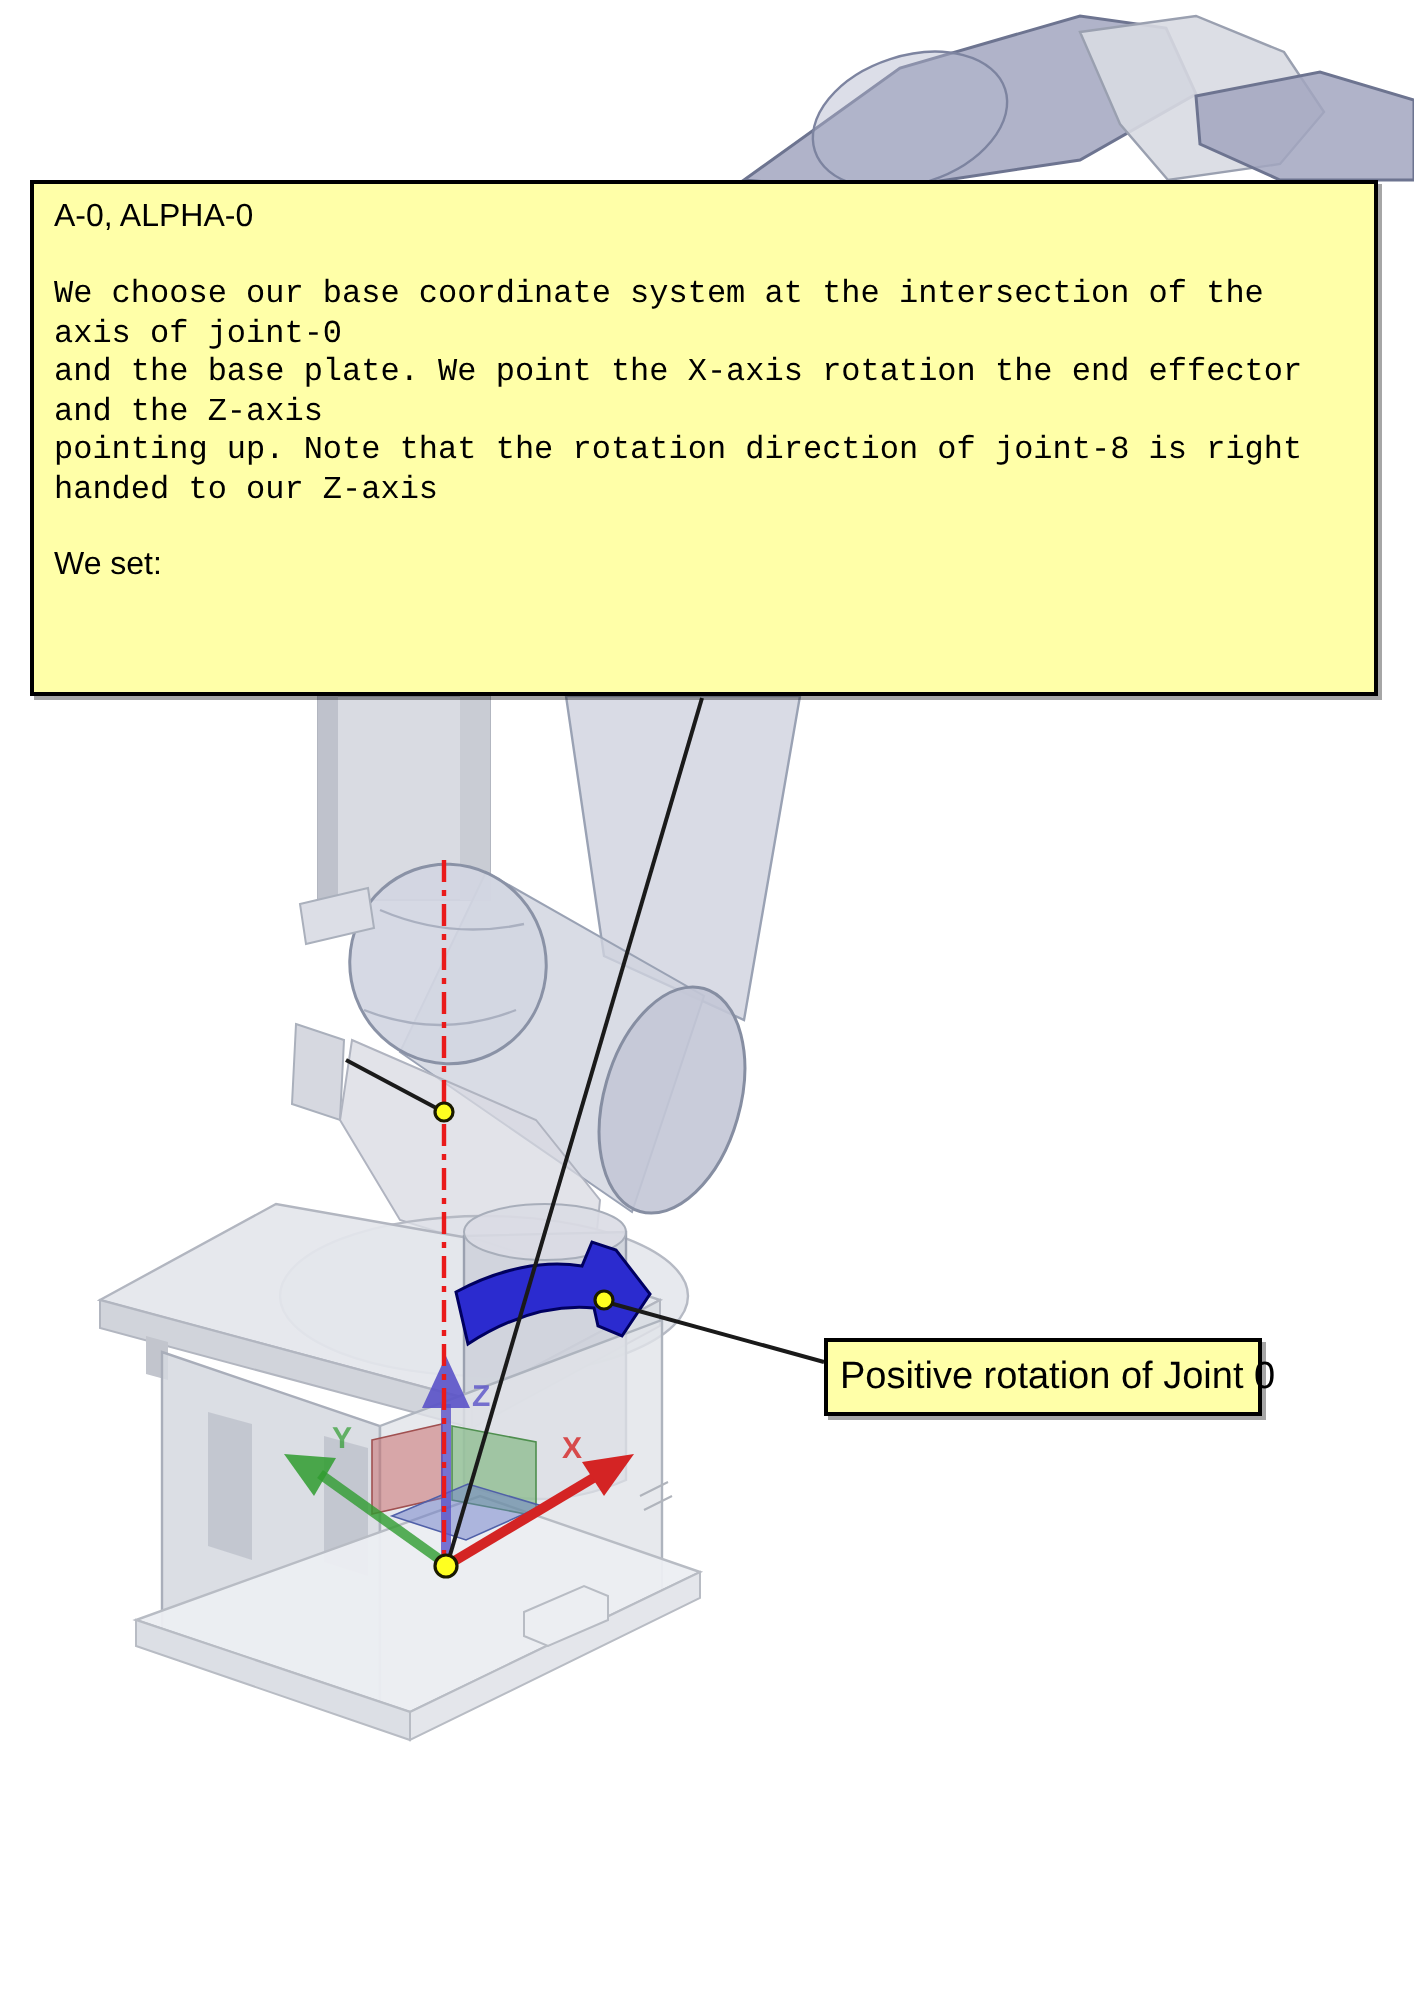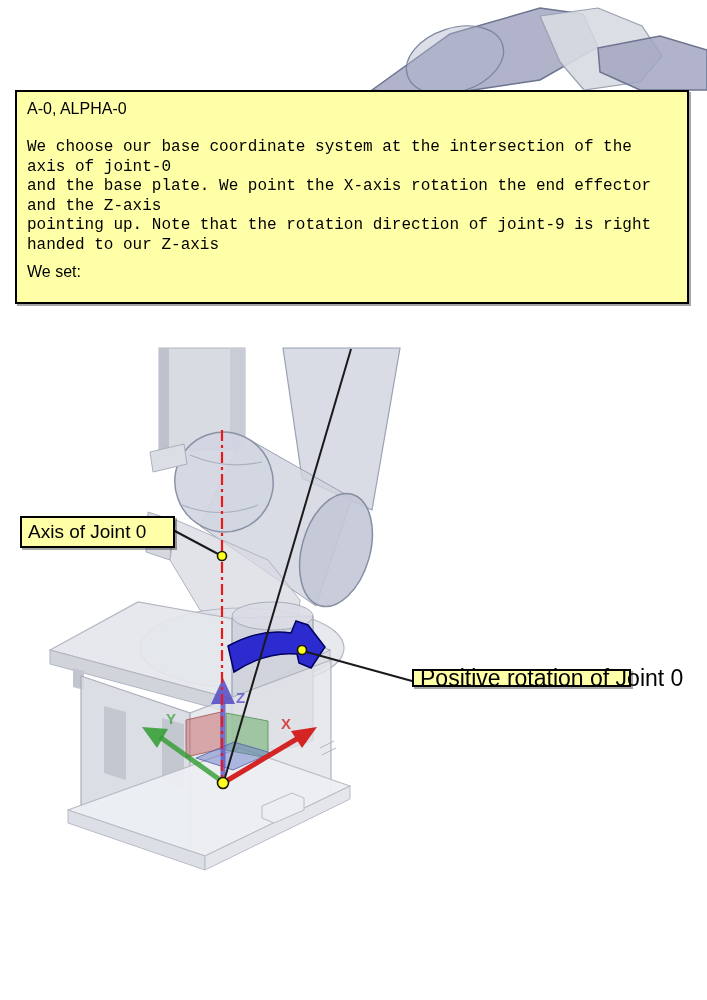--- a/index.html
+++ b/index.html
@@ -2,28 +2,28 @@
 <html><head>
 <meta charset="utf-8">
 <style>
   html,body{margin:0;padding:0;background:#ffffff;}
   #page{position:relative;width:707px;height:1000px;background:#ffffff;overflow:hidden;
         font-family:"Liberation Sans",sans-serif;color:#000;}
   #scene{position:absolute;left:0;top:0;width:707px;height:1000px;}
   .callout{position:absolute;background:#FFFFA8;border:2px solid #000;box-sizing:border-box;
            box-shadow:2px 2px 0 rgba(0,0,0,0.35);display:flex;align-items:center;
            padding:0 6px;white-space:nowrap;}
-  #info-box{position:absolute;left:15px;top:90px;width:674px;height:214px;
+  #info-box{position:absolute;left:15px;top:90px;width:674px;height:258px;
             background:#FFFFA8;border:2px solid #000;box-sizing:border-box;
             box-shadow:2px 2px 0 rgba(0,0,0,0.35);
             padding:7px 10px;font-size:16px;line-height:19.5px;}
   #info-box .para{margin-top:19.5px;}
-  #info-box .weset{margin-top:7px;}
+  #info-box .weset{margin-top:18px;}
   #axis-callout{left:20px;top:516px;width:155px;height:32px;font-size:19px;}
-  #rotation-callout{left:412px;top:669px;width:219px;height:18px;font-size:23px;}
+  #rotation-callout{left:412px;top:669px;width:219px;height:39px;font-size:19px;}
   .line{display:block;font-family:Liberation Mono, monospace;}
   svg text{font-family:"Liberation Sans",sans-serif;font-weight:bold;font-size:15px;}
 </style>
 </head>
 <body>
 
 <div id="page">
 
   <svg id="scene" viewBox="0 0 707 1000" xmlns="http://www.w3.org/2000/svg">
 
@@ -120,25 +120,22 @@
     <circle cx="222" cy="556" r="4.5" stroke="#1a1a00" stroke-width="1.6" fill="#FFFF20"></circle>
     <circle cx="302" cy="650" r="4.5" stroke="#1a1a00" stroke-width="1.6" fill="#FFFF20"></circle>
     <circle cx="223" cy="783" r="5.5" stroke="#1a1a00" stroke-width="1.6" fill="#FFFF20"></circle>
   </svg>
 
   <div id="info-box">
     <div>A-0, ALPHA-0</div>
     <div class="para">
       <span class="line">We choose our base coordinate system at the intersection of the axis of joint-0</span>
       <span class="line">and the base plate. We point the X-axis rotation the end effector and the Z-axis</span>
-      <span class="line">pointing up. Note that the rotation direction of joint-9 is right handed to our Z-axis</span>
+      <span class="line">pointing up. Note that the rotation direction of joint-8 is right handed to our Z-axis</span>
     </div>
     <div class="weset">We set:</div>
   </div>
 
-  <div id="axis-callout" class="callout">
-    <span>Axis of Joint 0</span>
-  </div>
   <div id="rotation-callout" class="callout">
     <span>Positive rotation of Joint 0</span>
   </div>
 
 </div>
 
 </body></html>

